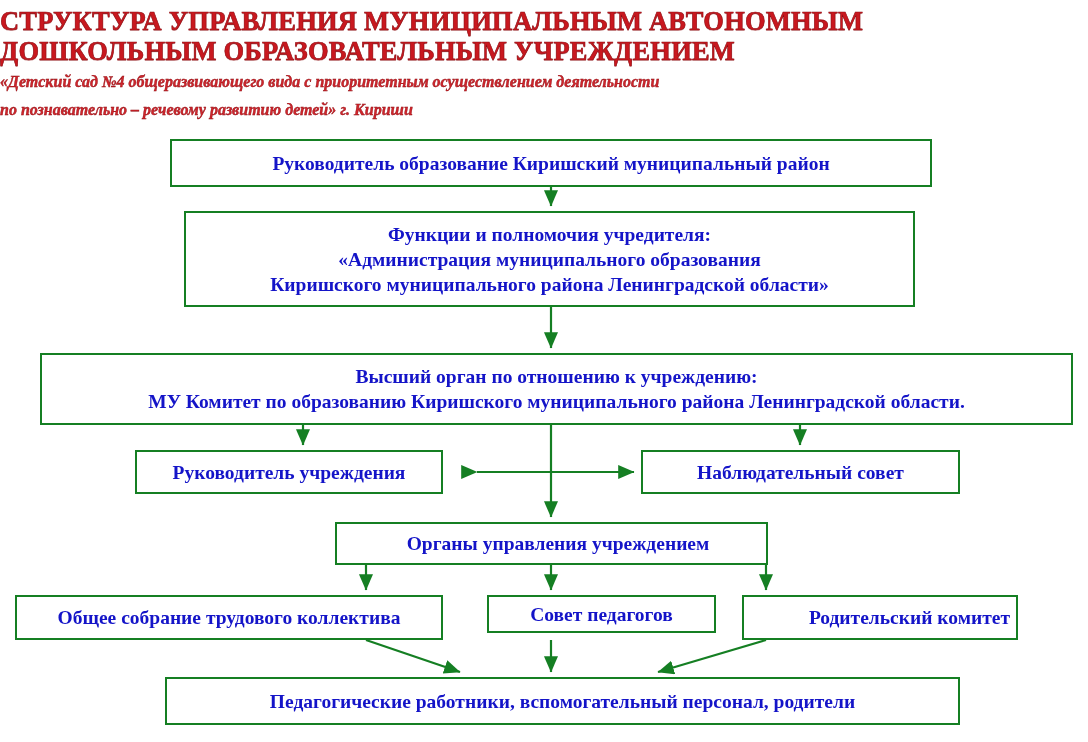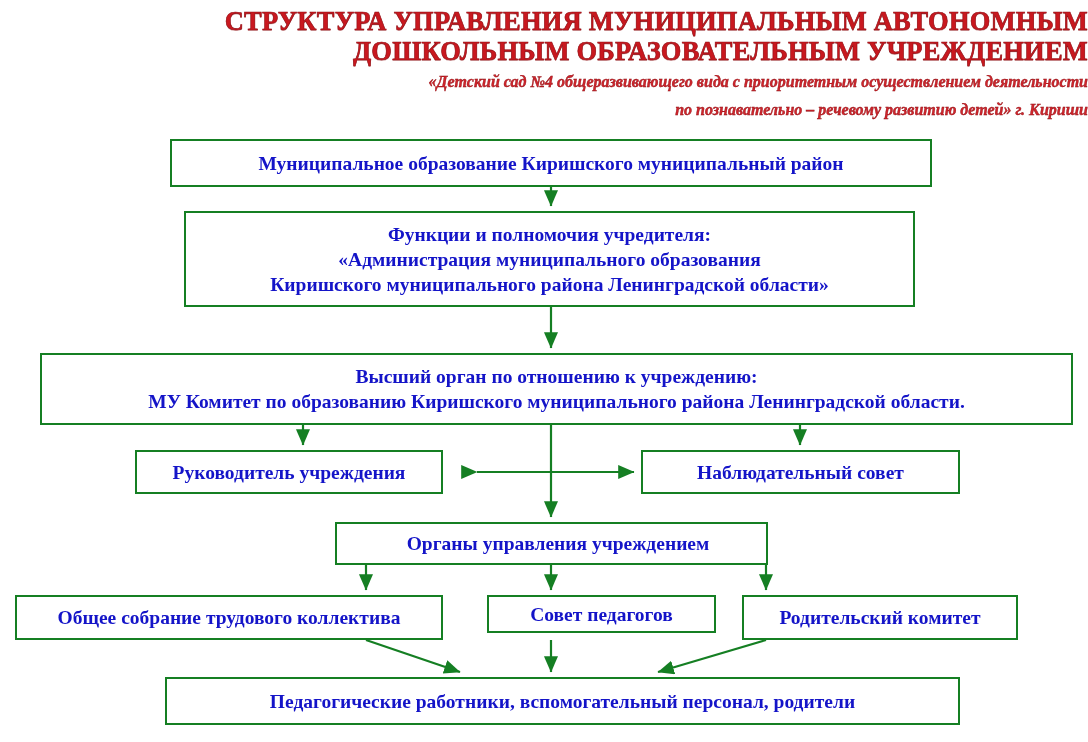--- a/index.html
+++ b/index.html
@@ -21,21 +21,21 @@
     width: 1088px;
     height: 742px;
   }
 
   
   .title-block {
     position: absolute;
     left: 0;
     top: 6px;
     width: 1088px;
-    text-align: right;
+    text-align: left;
   }
   .title-main {
     font-family: "Liberation Serif", serif;
     font-weight: bold;
     font-size: 26.5px;
     line-height: 30px;
     letter-spacing: 0.2px;
     color: #c9181f;
     -webkit-text-stroke: 0.6px #8c0d12;
     text-shadow: 0 1px 0 rgba(140,13,18,0.35);
@@ -74,21 +74,21 @@
   .node .lines div { white-space: nowrap; }
 
   .n-mo      { left:170px; top:139px;  width:762px; height:48px;  }
   .n-func    { left:184px; top:211px;  width:731px; height:96px;  }
   .n-highest { left:40px;  top:353px;  width:1033px;height:72px;  }
   .n-head    { left:135px; top:450px;  width:308px; height:44px;  }
   .n-council { left:641px; top:450px;  width:319px; height:44px;  }
   .n-organs  { left:335px; top:522px;  width:433px; height:43px;padding-left:13px;  }
   .n-assembly{ left:15px;  top:595px;  width:428px; height:45px;  }
   .n-teachers{ left:487px; top:595px;  width:229px; height:38px;  }
-  .n-parents { left:742px; top:595px;  width:276px; height:45px;  }
+  .n-parents { left:742px; top:595px;  width:276px; height:45px;text-align:right;  }
   .n-staff   { left:165px; top:677px;  width:795px; height:48px;  }
 
   #arrows {
     position: absolute;
     left: 0; top: 0;
     width: 1088px;
     height: 742px;
     z-index: 1;
     pointer-events: none;
   }
@@ -137,21 +137,21 @@
       <line x1="366" y1="640" x2="460" y2="672" marker-end="url(#ah)"></line>
 
       <line x1="551" y1="640" x2="551" y2="672" marker-end="url(#ah)"></line>
 
       <line x1="766" y1="640" x2="658" y2="672" marker-end="url(#ah)"></line>
     </g>
   </svg>
 
   <div class="node n-mo">
     <div class="lines">
-      <div>Муниципальное образование Киришского муниципальный район</div>
+      <div>Руководитель образование Киришский муниципальный район</div>
     </div>
   </div>
 
   <div class="node n-func">
     <div class="lines">
       <div>Функции и полномочия учредителя:</div>
       <div>«Администрация муниципального образования</div>
       <div>Киришского муниципального района Ленинградской области»</div>
     </div>
   </div>

